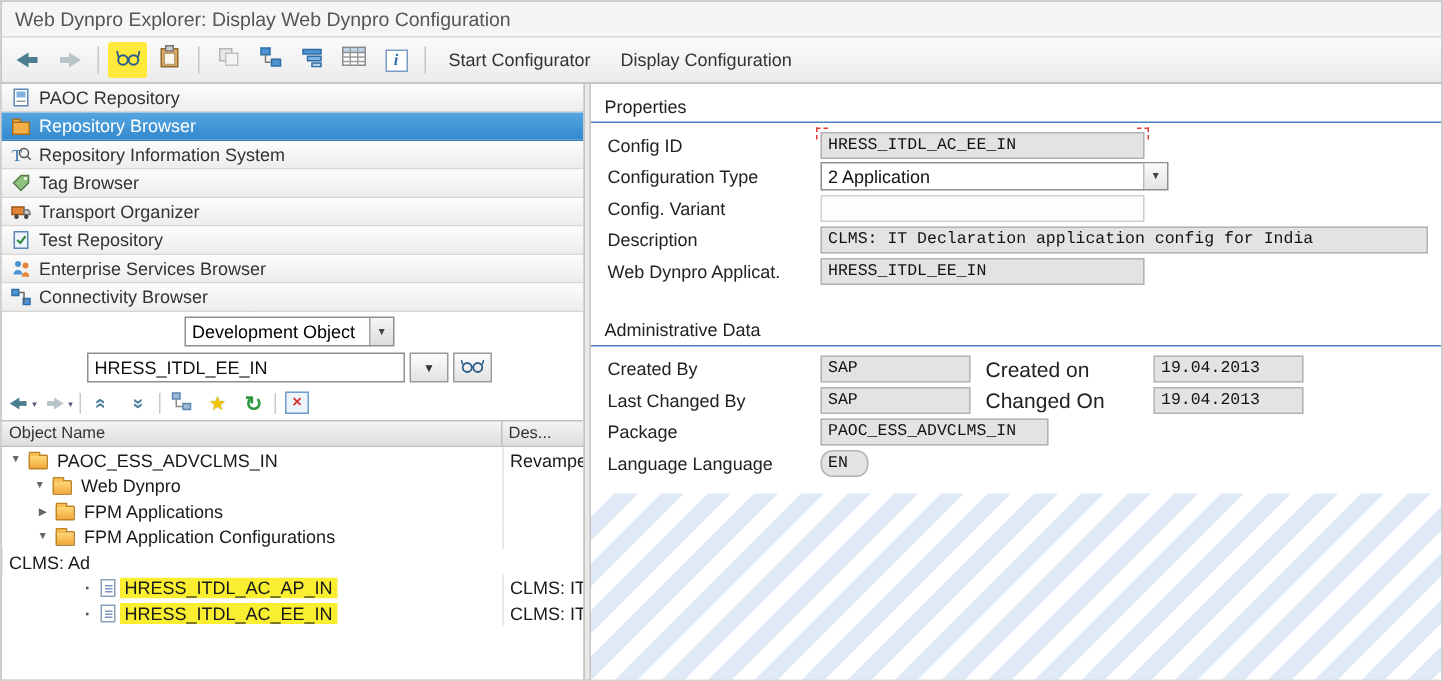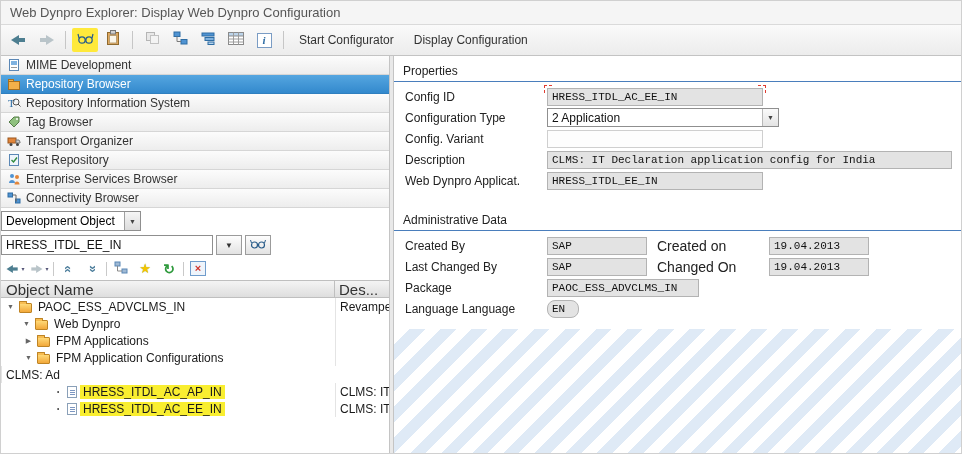--- a/index.html
+++ b/index.html
@@ -31,21 +31,21 @@
   .right { flex:1; display:flex; flex-direction:column; background:#fff; overflow:hidden; }
 
   
   .nav-item { height:19px; display:flex; align-items:center; gap:5px; padding:0 5px;
               background:linear-gradient(#fcfcfc,#ededed); border-bottom:1px solid #d6d6d6;
               font-size:12px; color:#333; }
   .nav-item.selected { background:linear-gradient(#55a6e0,#3389cd); border-bottom-color:#2f7fbf; color:#fff; }
   .nav-item .ic { width:15px; height:14px; flex:0 0 15px; display:flex; align-items:center; justify-content:center; }
 
   
-  .ctl { display:flex; align-items:center; gap:3px; padding:3px 4px 1px 0; }
+  .ctl { display:flex; align-items:center; gap:3px; padding:3px 4px 1px 0;justify-content:center; }
   .combo { width:140px; height:20px; border:1px solid #8f8f8f; background:#fff; display:flex; align-items:center;
            justify-content:space-between; font-size:12px; padding-left:4px; }
   .combo .cbtn { width:16px; height:18px; background:linear-gradient(#f6f6f6,#dcdcdc); border-left:1px solid #9f9f9f;
                  display:flex; align-items:center; justify-content:center; font-size:7px; color:#444; }
   .txt-input { width:212px; height:20px; border:1px solid #8f8f8f; font-family:"Liberation Sans",sans-serif;
                font-size:12px; padding:0 4px; color:#111; }
   .sq-btn { height:20px; min-width:26px; background:linear-gradient(#fdfdfd,#e2e2e2); border:1px solid #9b9b9b;
             display:flex; align-items:center; justify-content:center; font-size:8px; color:#333; }
 
   
@@ -55,21 +55,21 @@
   .chev { display:inline-block; font-size:13px; color:#4d7e9c; font-weight:bold; line-height:10px; }
   .chev.up { transform:rotate(90deg); } .chev.dn { transform:rotate(-90deg); }
   .star { color:#f4c400; font-size:13px; text-shadow:0 0 1px #8a6; }
   .refresh { color:#2f9a3d; font-size:14px; font-weight:bold; }
   .closebox { width:16px; height:15px; border:1px solid #6f9ccc; background:#eef4fb; color:#d0342c;
               font-weight:bold; font-size:11px; line-height:13px; text-align:center; }
   .mbsep { width:1px; height:14px; background:#c9c9c9; }
 
   
   .tree-hd { display:flex; height:18px; background:linear-gradient(#f4f4f4,#dedede); border-top:1px solid #bfbfbf;
-             border-bottom:1px solid #bfbfbf; font-size:15px; color:#333; align-items:center; }
+             border-bottom:1px solid #bfbfbf; font-size:11px; color:#333; align-items:center; }
   .tree-hd .c1 { width:334px; padding-left:5px; border-right:1px solid #bfbfbf; height:100%; display:flex; align-items:center; }
   .tree-hd .c2 { flex:1; padding-left:4px; }
   .tree { flex:1; overflow:hidden; }
   .trow { display:flex; height:17px; font-size:12px; color:#1a1a1a; align-items:center; }
   .trow .name { width:334px; display:flex; align-items:center; gap:3px; overflow:hidden; white-space:nowrap; }
   .trow .desc { flex:1; border-left:1px solid #e4e4e4; padding-left:4px; overflow:hidden; white-space:nowrap; height:100%;
                 display:flex; align-items:center; }
   .lv0{padding-left:4px;} .lv1{padding-left:20px;} .lv2{padding-left:22px;} .lv3{padding-left:52px;}
   .exp { width:11px; font-size:7px; color:#666; flex:0 0 11px; text-align:center; }
   .exp.open::before{content:"▼";} .exp.closed::before{content:"▶";}
@@ -194,21 +194,21 @@
     <div class="left">
 
       <div class="nav-item">
         <span class="ic">
           <svg width="14" height="14">
               <rect x="2.5" y="1.5" width="9" height="11" fill="#fff" stroke="#5b87b5"></rect>
               <rect x="4" y="3" width="6" height="4" fill="#7fb2e0"></rect>
               <rect x="4" y="9" width="6" height="1" fill="#999"></rect>
             </svg>
         </span>
-        <span>MIME Development</span>
+        <span>PAOC Repository</span>
       </div>
 
       <div class="nav-item selected">
         <span class="ic">
           <svg width="14" height="14">
               <rect x="1.5" y="4.5" width="11" height="8" fill="#f3b04a" stroke="#a86f1d"></rect>
               <rect x="1.5" y="2.5" width="5" height="2" fill="#f3b04a" stroke="#a86f1d"></rect>
             </svg>
         </span>
         <span>Repository Browser</span>

